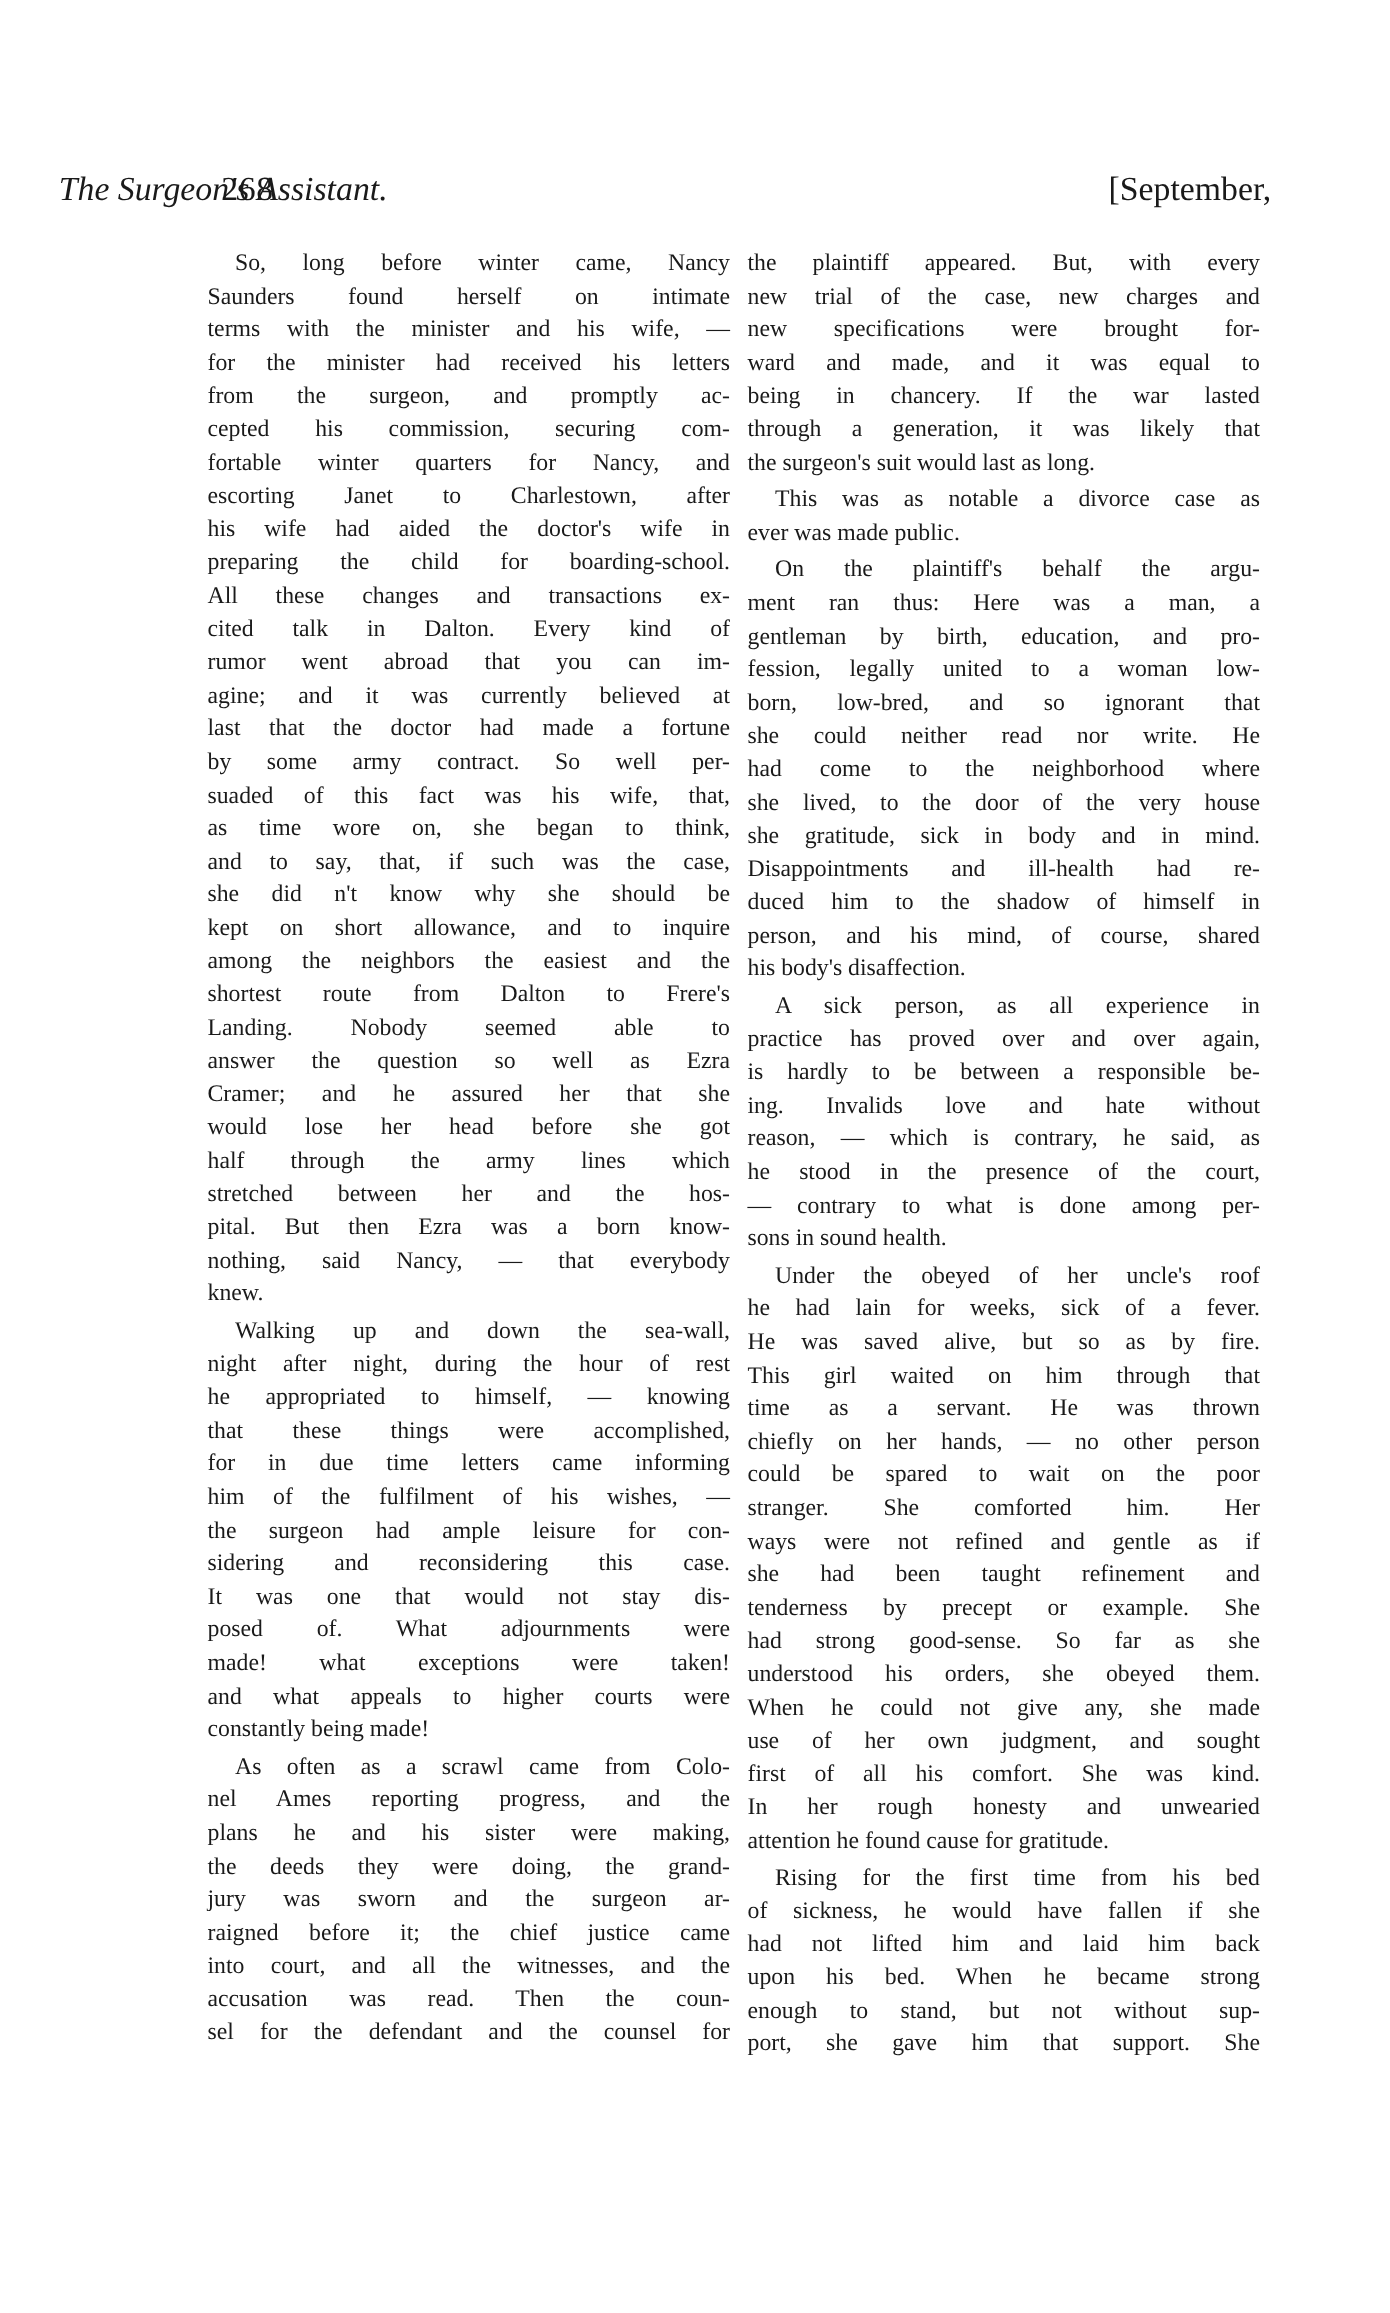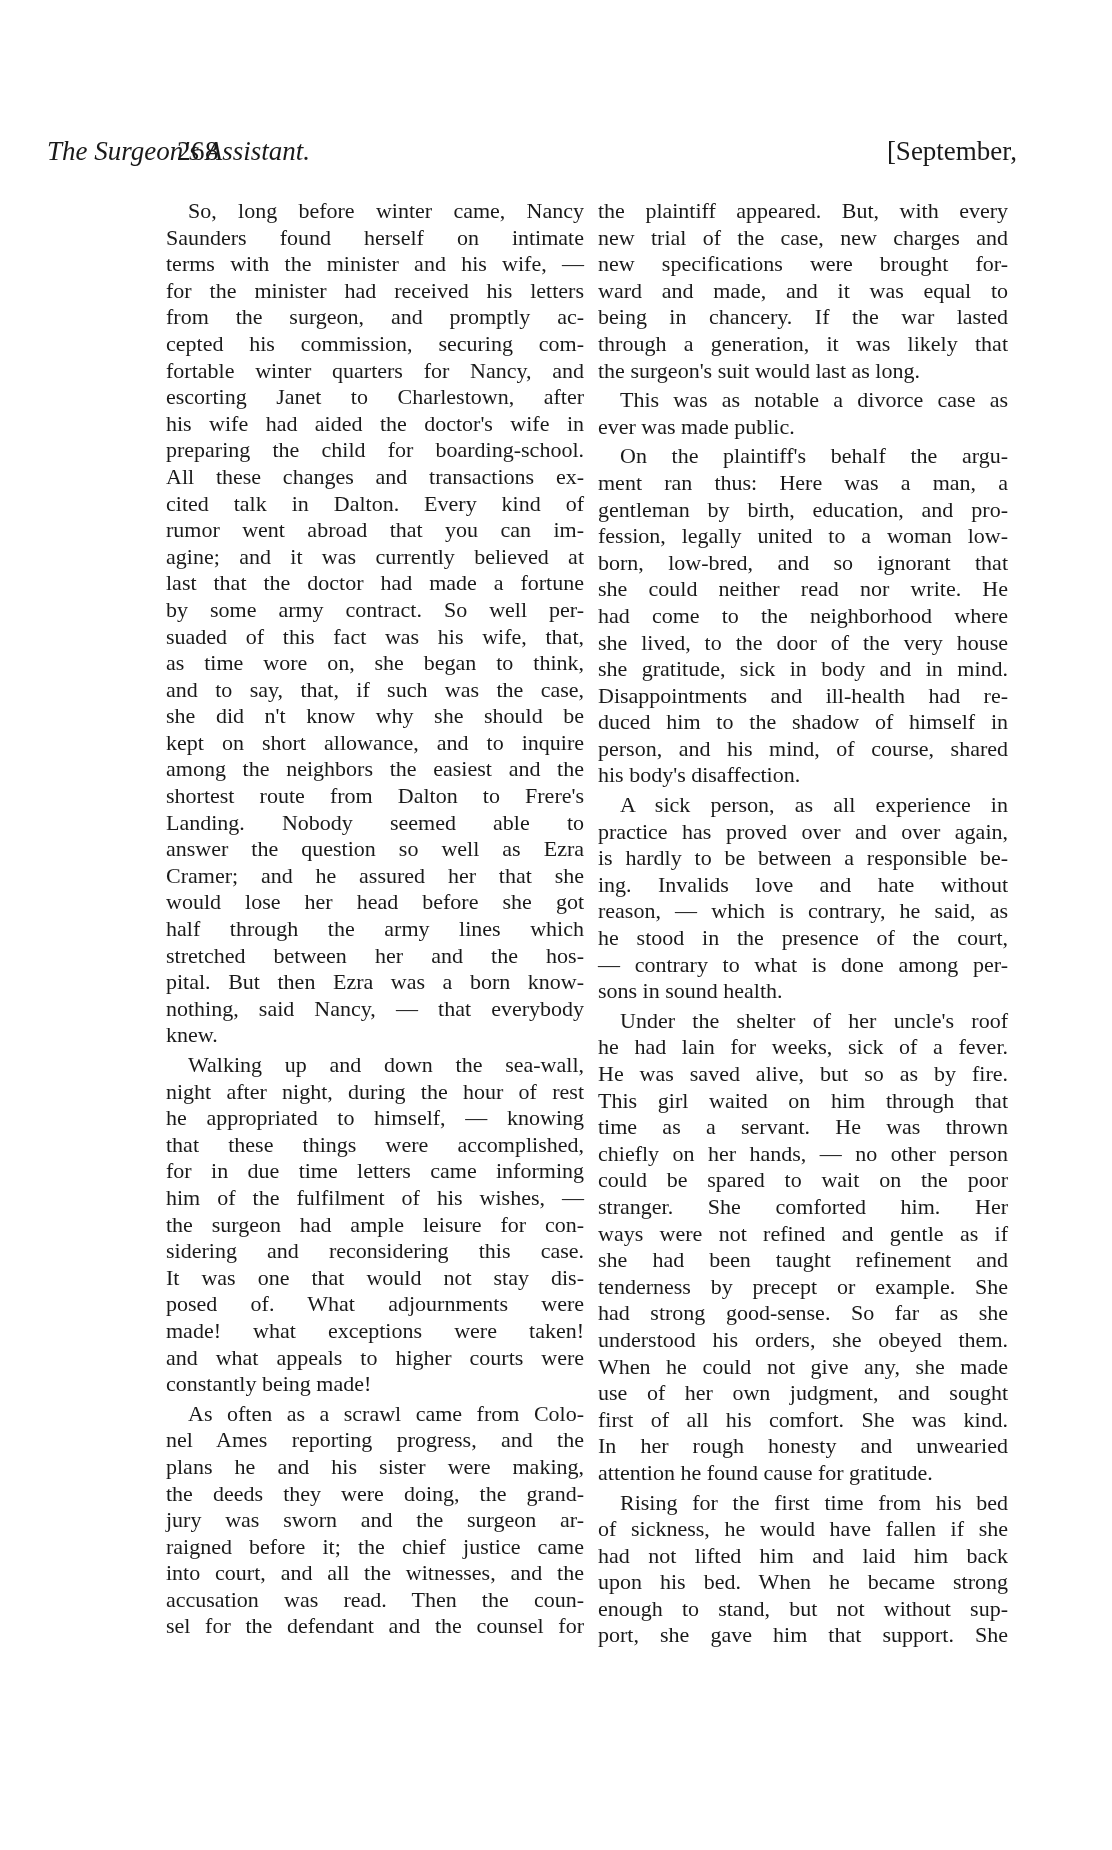--- a/index.html
+++ b/index.html
@@ -4,21 +4,21 @@
   <style>
     html, body { margin: 0; padding: 0; background: #ffffff; }
     body {
       width: 1112px; height: 1850px; position: relative; overflow: hidden;
       font-family: "Liberation Serif", "DejaVu Serif", serif; color: #1a1a1a;
     }
     .page-header { position: absolute; left: 17px; top: 0; width: 1112px; height: 200px; }
     .page-number { position: absolute; left: 160px; top: 136px; font-size: 27px; letter-spacing: 0.5px; }
     .running-title { position: absolute; left: 0; width: 1112px; top: 136px; text-align: left; font-size: 27px; font-style: italic; padding-left: 30px; box-sizing: border-box; }
     .running-date { position: absolute; right: 112px; top: 136px; font-size: 27px; }
-    .column { position: absolute; top: 198px; width: 418px; font-size: 22px; line-height: 26.6px; }
+    .column { position: absolute; top: 198px; width: 418px; font-size: 19px; line-height: 26.6px; }
     .col-left { left: 166px; }
     .col-right { left: 598px; width: 410px; }
     .line { display: block; white-space: nowrap; text-align: justify; text-align-last: justify; height: 26.6px; }
     .line.last { text-align-last: left; }
     .line.indent { padding-left: 22px; }
     .para { display: block; margin-bottom: 3px; }
   </style>
 </head>
 <body>
 
@@ -124,21 +124,21 @@
         <span class="line indent">A sick person, as all experience in</span>
         <span class="line">practice has proved over and over again,</span>
         <span class="line">is hardly to be between a responsible be-</span>
         <span class="line">ing. Invalids love and hate without</span>
         <span class="line">reason, — which is contrary, he said, as</span>
         <span class="line">he stood in the presence of the court,</span>
         <span class="line">— contrary to what is done among per-</span>
         <span class="line last">sons in sound health.</span>
       </div>
       <div class="para">
-        <span class="line indent">Under the shelter of her uncle's roof</span>
+        <span class="line indent">Under the obeyed of her uncle's roof</span>
         <span class="line">he had lain for weeks, sick of a fever.</span>
         <span class="line">He was saved alive, but so as by fire.</span>
         <span class="line">This girl waited on him through that</span>
         <span class="line">time as a servant. He was thrown</span>
         <span class="line">chiefly on her hands, — no other person</span>
         <span class="line">could be spared to wait on the poor</span>
         <span class="line">stranger. She comforted him. Her</span>
         <span class="line">ways were not refined and gentle as if</span>
         <span class="line">she had been taught refinement and</span>
         <span class="line">tenderness by precept or example. She</span>

